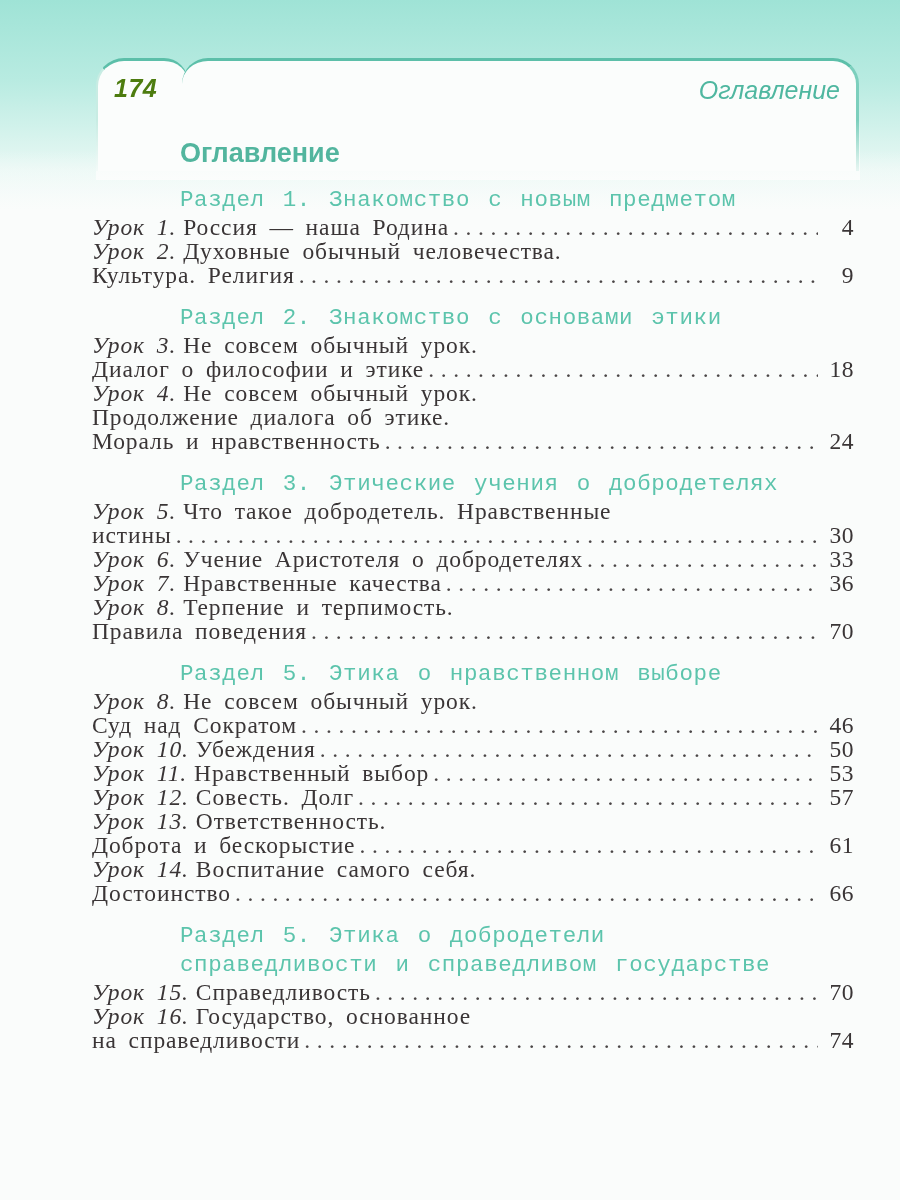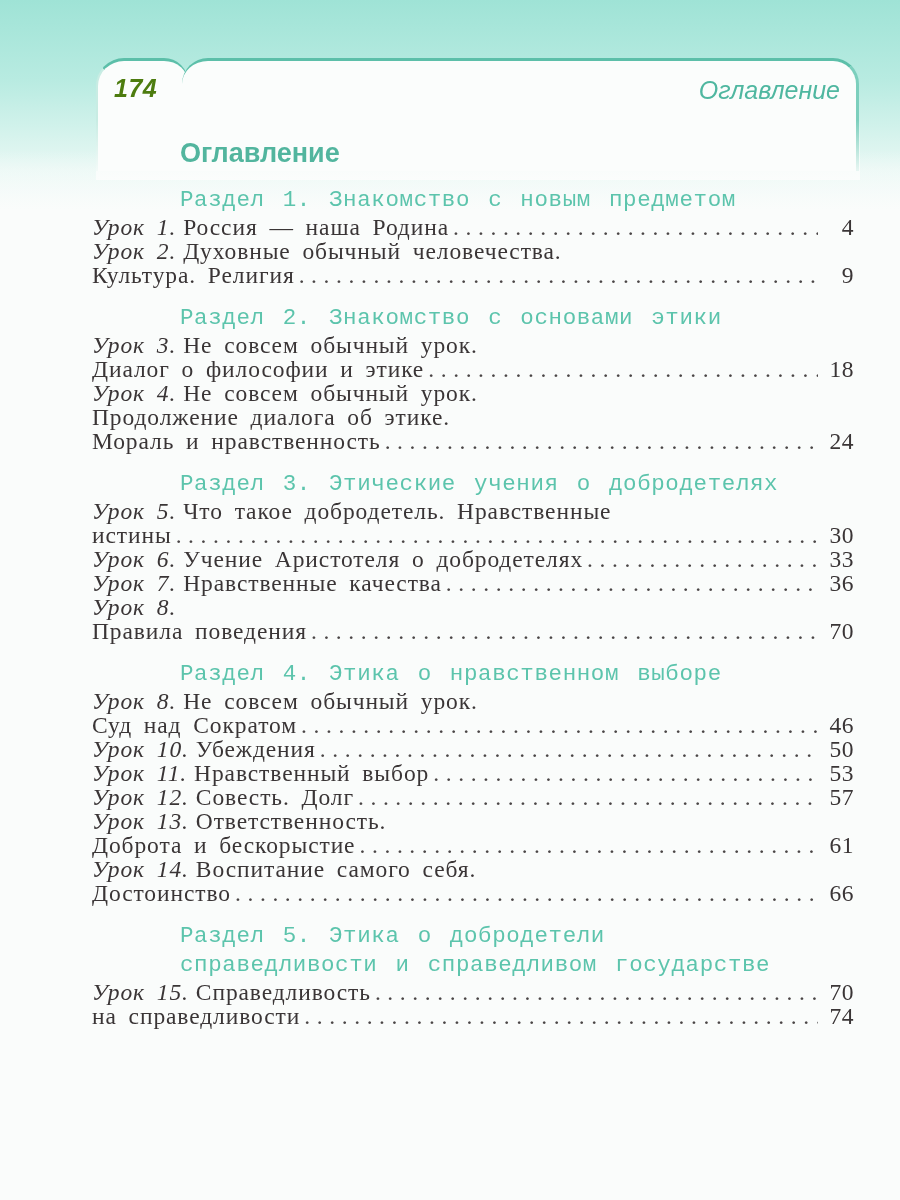--- a/index.html
+++ b/index.html
@@ -137,29 +137,30 @@
         <span class="page-ref">33</span>
       </div>
       <div class="line">
         <span class="lesson-prefix">Урок 7.</span>
         <span class="lesson-text">Нравственные качества</span>
         <span class="dots">................................................................................</span>
         <span class="page-ref">36</span>
       </div>
       <div class="line">
         <span class="lesson-prefix">Урок 8.</span>
+        <span class="lesson-text">Терпение и терпимость.</span>
       </div>
       <div class="line">
         <span class="lesson-text">Правила поведения</span>
         <span class="dots">................................................................................</span>
         <span class="page-ref">70</span>
       </div>
     </div>
     <div class="section">
-      <div class="section-title">Раздел 4. Этика о нравственном выборе</div>
+      <div class="section-title">Раздел 5. Этика о нравственном выборе</div>
       <div class="line">
         <span class="lesson-prefix">Урок 8.</span>
         <span class="lesson-text">Не совсем обычный урок.</span>
       </div>
       <div class="line">
         <span class="lesson-text">Суд над Сократом</span>
         <span class="dots">................................................................................</span>
         <span class="page-ref">46</span>
       </div>
       <div class="line">
@@ -202,18 +203,22 @@
     <div class="section">
       <div class="section-title">Раздел 5. Этика о добродетели</div>
       <div class="section-title">справедливости и справедливом государстве</div>
       <div class="line">
         <span class="lesson-prefix">Урок 15.</span>
         <span class="lesson-text">Справедливость</span>
         <span class="dots">................................................................................</span>
         <span class="page-ref">70</span>
       </div>
       <div class="line">
+        <span class="lesson-prefix">Урок 16.</span>
+        <span class="lesson-text">Государство, основанное</span>
+      </div>
+      <div class="line">
         <span class="lesson-text">на справедливости</span>
         <span class="dots">................................................................................</span>
         <span class="page-ref">74</span>
       </div>
     </div>
   </div>
 
 </body></html>

